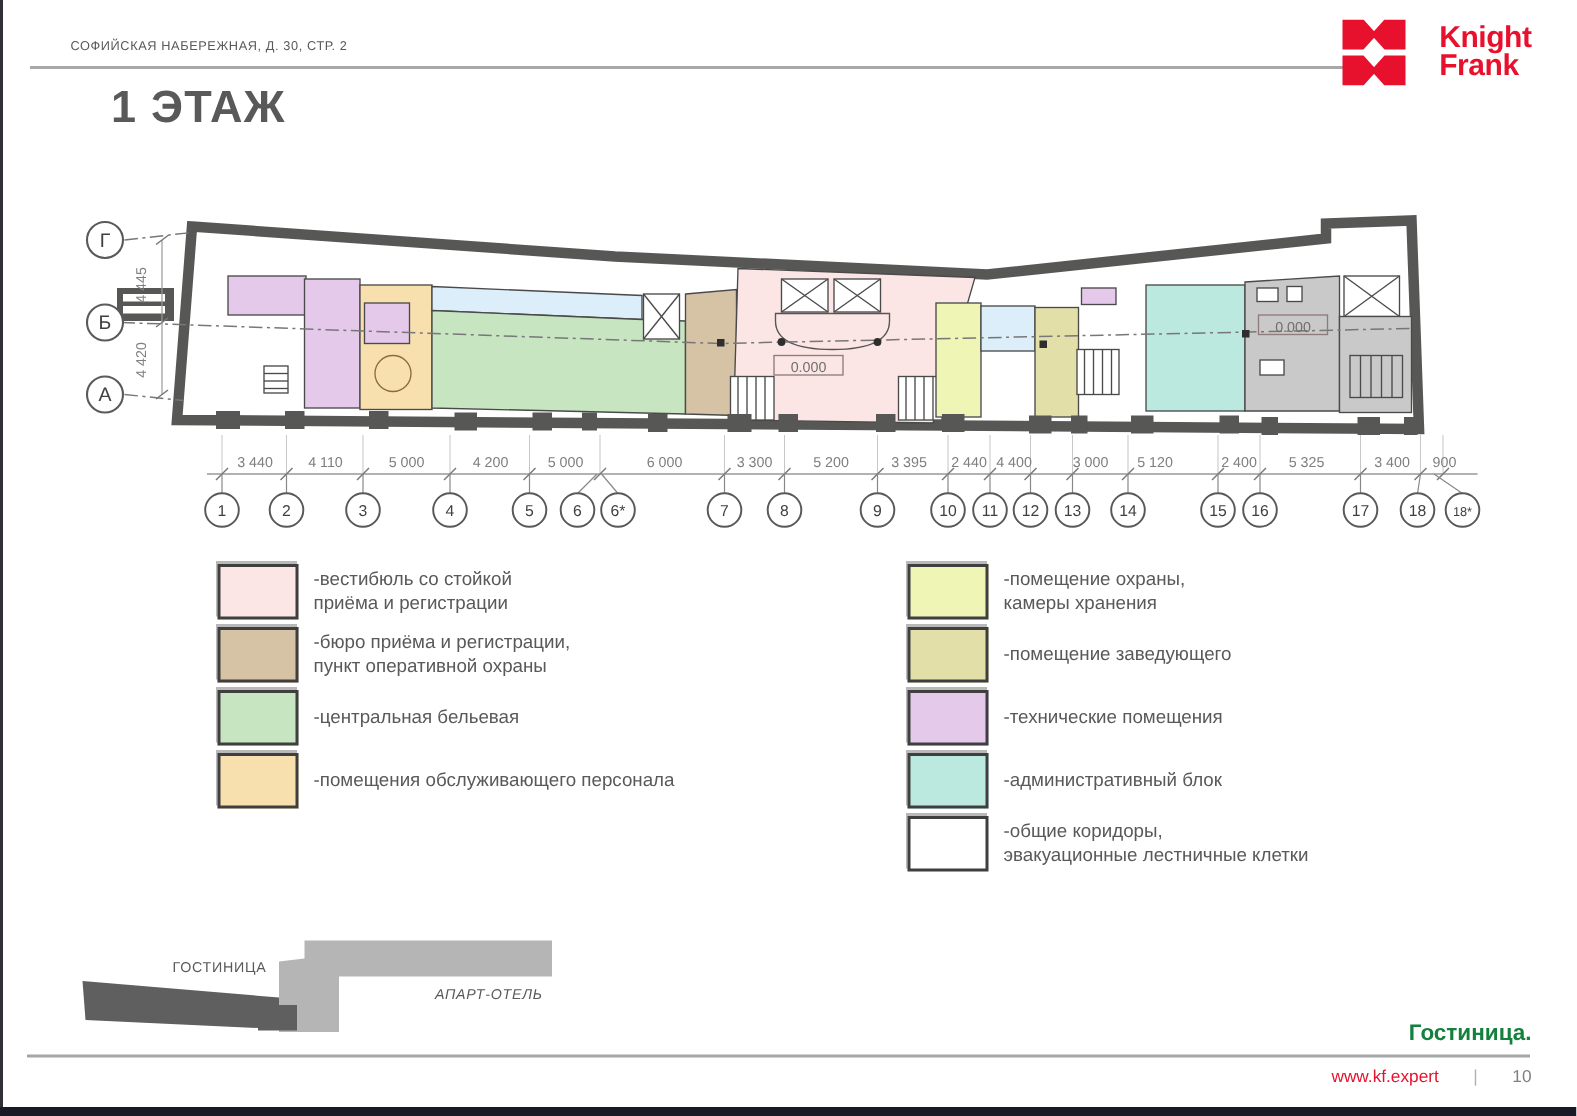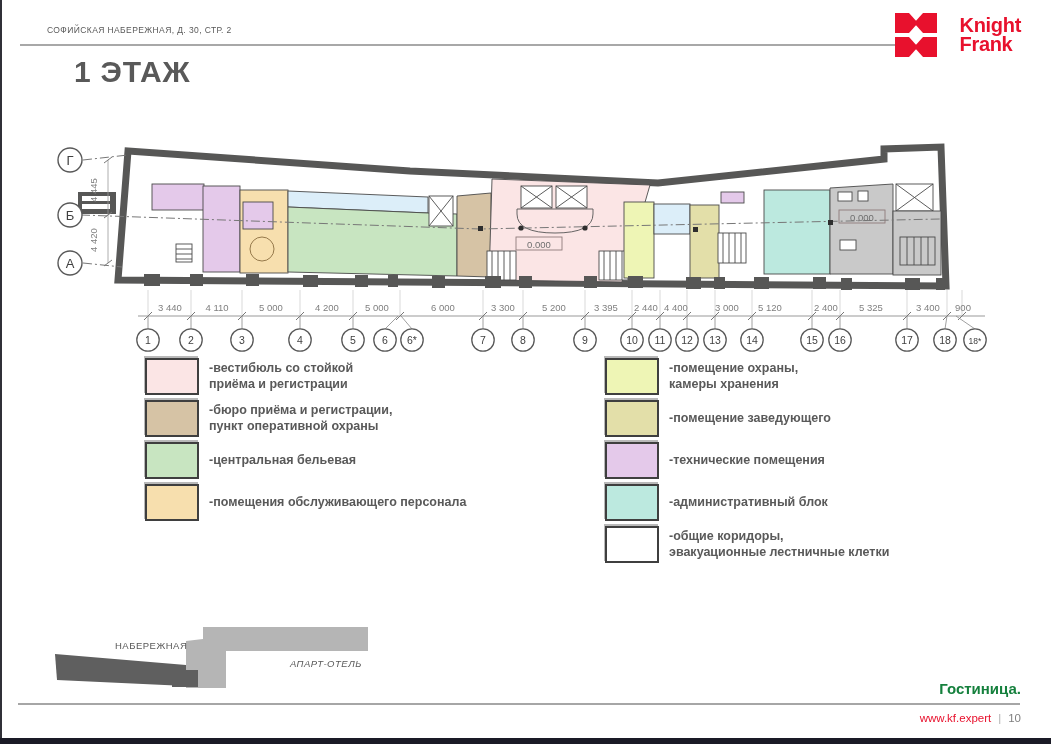--- a/index.html
+++ b/index.html
@@ -16,36 +16,36 @@
   .address { position:absolute; left:47px; top:25px; font-size:8.5px; letter-spacing:.4px; color:#595959; }
   .header-rule { position:absolute; left:20px; top:44px; width:890px; height:1.5px; background:#a8a8a8; }
 
   .logo { position:absolute; right:30px; top:13px; display:flex; align-items:center; gap:20px; }
   .logo-text { display:flex; flex-direction:column; font-weight:bold; font-size:20px; line-height:.95; letter-spacing:-.3px; }
 
   .page-title { position:absolute; left:45px; top:55px; font-size:30px; font-weight:bold; letter-spacing:.8px; color:#595959;margin-left:29px; }
 
   .plan-svg { position:absolute; left:30px; top:130px; }
 
-  .legend-col { position:absolute; top:358px; width:460px;font-weight:bold; }
+  .legend-col { position:absolute; top:376px; width:460px; }
   .legend-col.right { left:605px; }
   .legend-col.left  { left:145px; }
   .legend-row { display:flex; align-items:center; margin-bottom:5px; }
   .legend-swatch { flex:0 0 54px; width:54px; height:37px; border:2px solid #3f3f3f;
                    box-shadow:-1px -2px 0 rgba(128,128,128,.55); }
   .legend-label { margin-left:10px; font-size:12.5px; line-height:1.25; color:#595959; white-space:pre-line; }
 
   .minimap-svg { position:absolute; left:40px; top:615px; }
   .minimap-label { position:absolute; font-size:9.5px; letter-spacing:.5px; color:#595959; }
   .minimap-label.hotel { left:115px; top:640px; }
   .minimap-label.apart { left:290px; top:658px;font-style:italic; }
 
   .section-name { position:absolute; right:30px; top:680px; font-size:15px; font-weight:bold; color:#15803d; }
   .footer-rule { position:absolute; left:18px; top:703px; width:1002px; height:2px; background:#a6a6a6; }
-  .footer { position:absolute; right:30px; top:712px; font-size:11.5px; display:flex; gap:7px; align-items:center; }
+  .footer { position:absolute; right:30px; top:712px; font-size:11.5px; display:flex; gap:23px; align-items:center; }
   .footer .site { color:#e8112d; }
   .footer .div  { color:#b0b0b0; }
   .footer .page { color:#7f7f7f; }
 </style>
 </head>
 <body>
 
 <div class="edge-left"></div>
 <div class="edge-bottom"></div>
 
@@ -351,21 +351,21 @@
       <div class="legend-label">-общие коридоры,
 эвакуационные лестничные клетки</div>
     </div>
   </div>
 
 <svg class="minimap-svg" width="360" height="90" viewBox="40 615 360 90">
   <path d="M 203,627 L 368,627 L 368,651 L 226,651 L 226,688 L 186,688 L 186,641 L 203,639 Z" fill="#b5b5b5"></path>
   <path d="M 55,654 L 186,665 L 186,686 L 57,680 Z" fill="#5f5f5f"></path>
   <rect x="172" y="670" width="26" height="17" fill="#5f5f5f"></rect>
 </svg>
-<div class="minimap-label hotel">НАБЕРЕЖНАЯ</div>
+<div class="minimap-label hotel">ГОСТИНИЦА</div>
 <div class="minimap-label apart">АПАРТ-ОТЕЛЬ</div>
 
 <div class="section-name">Гостиница.</div>
 <div class="footer-rule"></div>
 <div class="footer">
   <span class="site">www.kf.expert</span>
   <span class="div">|</span>
   <span class="page">10</span>
 </div>
 

